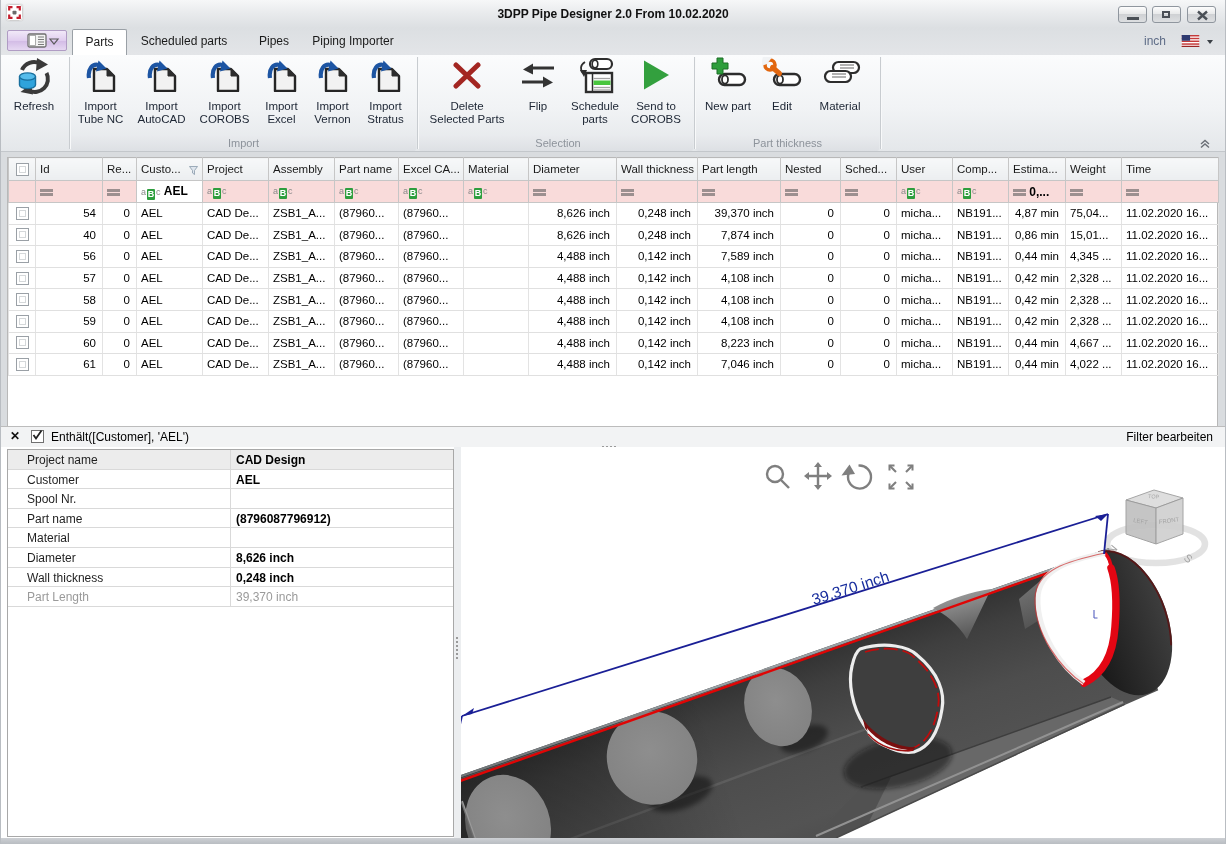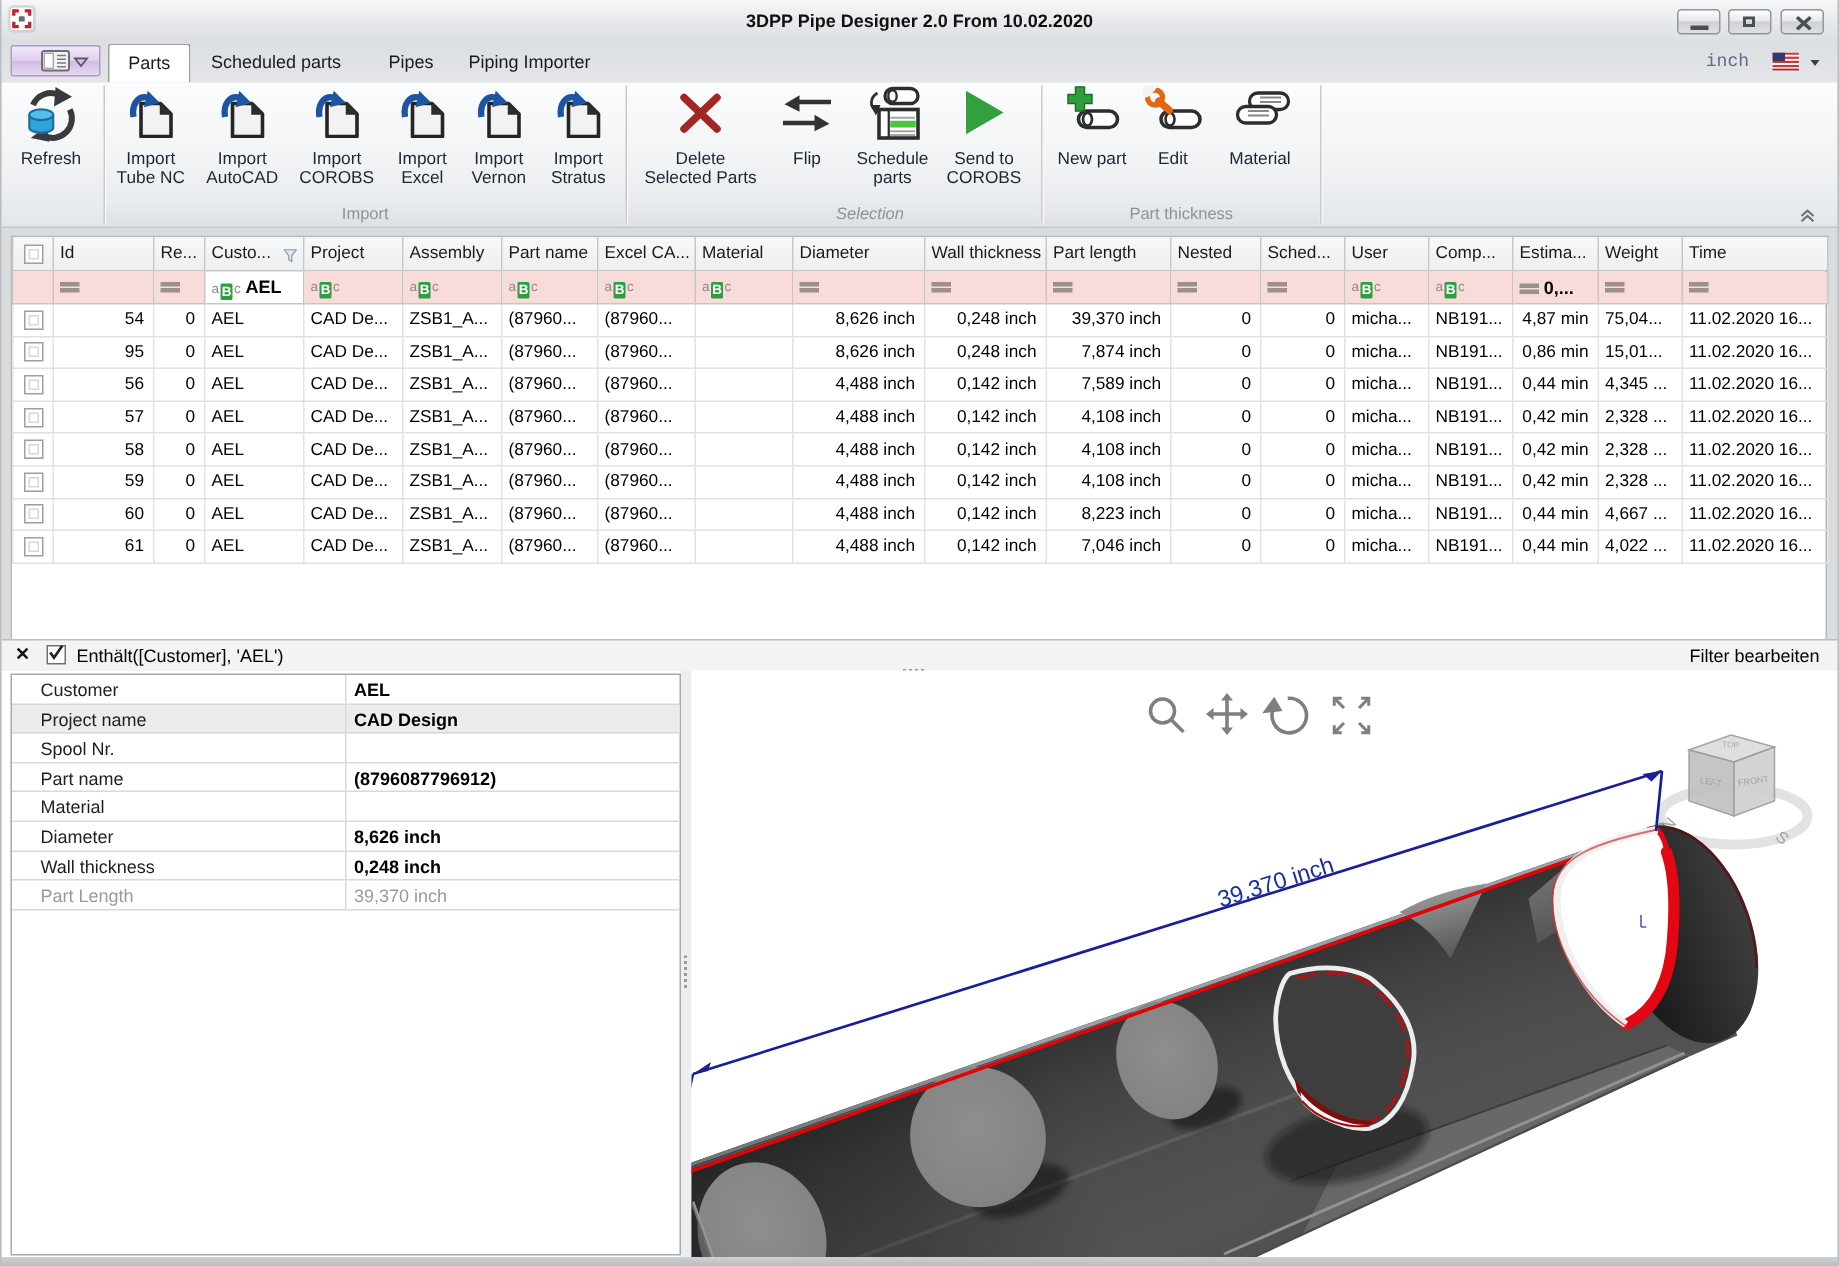--- a/index.html
+++ b/index.html
@@ -16,21 +16,21 @@
   background:linear-gradient(#fdfdfd, #e8e9ea 45%, #cfd1d4 50%, #dddfe1);
   color:#4a4f56; font-weight:bold; text-align:center; font-size:11px; line-height:15px; }
 
 
 #tabrow { left:0; top:28px; width:1226px; height:27px; background:linear-gradient(#dcdfe2,#e3e5e8); }
 #appbtn { left:7px; top:2px; width:60px; height:21px; border:1px solid #b09cc4; border-radius:2px;
   background:linear-gradient(#f1e9f8,#e0cdef 50%,#d2bbe5 52%,#e6d8f2); }
 .tab { top:1px; height:26px; font-size:12px; color:#1a1a1a; text-align:center; line-height:25px; }
 #tab-parts { left:72px; width:55px; background:#fff; border:1px solid #9aa0a6; border-bottom:none;
   border-radius:2px 2px 0 0; }
-#unit { right:60px; top:6px; font-size:12px; color:#5e6c87;font-family:Liberation Mono, monospace; }
+#unit { right:60px; top:6px; font-size:12px; color:#5e6c87; }
 #flag { right:26px; top:7px; width:19px; height:12px; }
 #flagcaret { right:13px; top:12px; width:0; height:0; border-left:3.5px solid transparent; border-right:3.5px solid transparent; border-top:4.5px solid #3a3f45; }
 
 
 #ribbon { left:1px; top:55px; width:1224px; height:97px;
   background:linear-gradient(#fbfcfd, #f1f3f5 55%, #e4e7ea); border-bottom:1px solid #c3c7cb; }
 .gsep { top:2px; height:92px; width:1px; background:#c8ccd0; box-shadow:1px 0 0 #f8f9fa; }
 .glabel { top:82px; height:15px; font-size:11px; color:#8d939b; text-align:center; }
 .glabelbg { top:80px; height:16px; background:linear-gradient(#e9ebee,#dde0e4); border-radius:0 0 2px 2px; }
 .rbtn { font-size:11.5px; color:#1c2533; text-align:center; }
@@ -142,21 +142,21 @@
 
 <div id="ribbon" class="abs">
   <div class="gsep abs" style="left:68px;"></div>
   <div class="gsep abs" style="left:416px;"></div>
   <div class="gsep abs" style="left:693px;"></div>
   <div class="gsep abs" style="left:879px;"></div>
   <div class="glabelbg abs" style="left:70px; width:345px;"></div>
   <div class="glabelbg abs" style="left:418px; width:274px;"></div>
   <div class="glabelbg abs" style="left:695px; width:183px;"></div>
   <div class="glabel abs" style="left:70px; width:345px;">Import</div>
-  <div class="glabel abs" style="left:442px; width:274px;font-style:italic;">Selection</div>
+  <div class="glabel abs" style="left:420px; width:274px;">Selection</div>
   <div class="glabel abs" style="left:695px; width:183px;">Part thickness</div>
 
   <div class="rbtn abs" style="left:4px; width:58px;">
     <svg class="ricon abs" width="38" height="38" viewBox="0 0 38 38" style="top:3px;">
       <path d="M7 12 A13 13 0 0 1 25 5.5" fill="none" stroke="#3a3a3a" stroke-width="4"></path>
       <path d="M22 0 L33 6.5 L21 13 Z" fill="#3a3a3a"></path>
       <path d="M31.5 15 A13 13 0 0 1 14 32.5" fill="none" stroke="#3a3a3a" stroke-width="4"></path>
       <path d="M18 36.5 L5.5 34 L16 26 Z" fill="#3a3a3a"></path>
       <path d="M4.5 18.5 v8.5 a8 3.6 0 0 0 16 0 v-8.5" fill="#2fa3dc" stroke="#186f9e" stroke-width="1.4"></path>
       <ellipse cx="12.5" cy="18.5" rx="8" ry="3.6" fill="#55bceb" stroke="#186f9e" stroke-width="1.4"></ellipse>
@@ -374,21 +374,21 @@
           <td>micha...</td>
           <td>NB191...</td>
 <td class="r">4,87 min</td>
           <td>75,04...</td>
           <td>11.02.2020 16...</td>
 </tr>
 <tr>
 <td>
             <div class="cb"></div>
           </td>
-<td class="r">95</td>
+<td class="r">40</td>
           <td class="r">0</td>
           <td>AEL</td>
           <td>CAD De...</td>
           <td>ZSB1_A...</td>
 <td>(87960...</td>
           <td>(87960...</td>
           <td></td>
           <td class="r">8,626 inch</td>
           <td class="r">0,248 inch</td>
 <td class="r">7,874 inch</td>
@@ -548,29 +548,29 @@
       <svg width="13" height="13" viewBox="0 0 13 13" style="position:absolute;left:-1px;top:-2px;">
         <path d="M2.5 6 L5 9.5 L10.5 1.5" fill="none" stroke="#222" stroke-width="1.8"></path>
       </svg>
     </span>
   <span class="abs" style="left:50px; top:3px;">Enthält([Customer], 'AEL')</span>
   <span class="abs" style="right:12px; top:3px;">Filter bearbeiten</span>
 </div>
 
 <div id="bottom" class="abs">
   <div id="propgrid" class="abs">
+    <div class="prow" style="background:#ececec;">
+        <span class="plab">Project name</span>
+        <span class="pdiv"></span>
+        <span class="pval">CAD Design</span>
+      </div>
     <div class="prow">
         <span class="plab">Customer</span>
         <span class="pdiv"></span>
         <span class="pval">AEL</span>
-      </div>
-    <div class="prow" style="background:#ececec;">
-        <span class="plab">Project name</span>
-        <span class="pdiv"></span>
-        <span class="pval">CAD Design</span>
       </div>
     <div class="prow">
         <span class="plab">Spool Nr.</span>
         <span class="pdiv"></span>
       </div>
     <div class="prow">
         <span class="plab">Part name</span>
         <span class="pdiv"></span>
         <span class="pval">(8796087796912)</span>
       </div>

